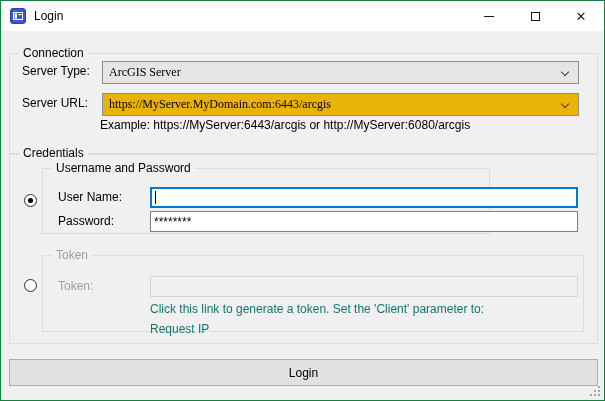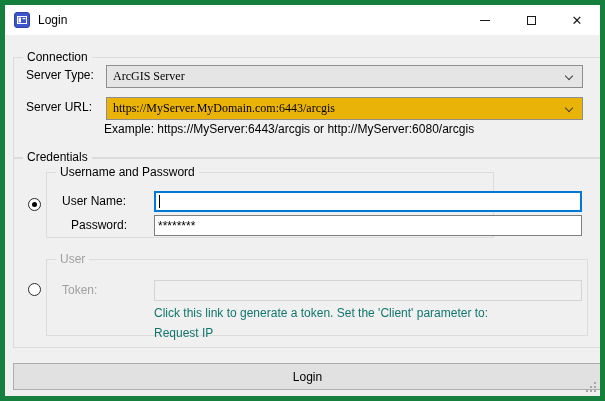--- a/index.html
+++ b/index.html
@@ -1,19 +1,19 @@
 <!DOCTYPE html>
 <html><head>
 <meta charset="utf-8">
 <style>
   html,body { margin:0; padding:0; background:#d8d8d8; }
   * { box-sizing:border-box; }
   .window {
     position:relative; width:605px; height:401px;
-    border:5px solid #15803d; background:#f0f0f0;
+    border:1px solid #15803d; background:#f0f0f0;
     font-family:"Liberation Sans", sans-serif; font-size:12px; color:#000;
     overflow:hidden;
   }
   
   .titlebar { position:absolute; top:0; left:0; right:0; height:30px; background:#ffffff; display:flex; align-items:center; }
   .title-icon { margin-left:9px; width:16px; height:16px; flex:0 0 auto; }
   .title-text { margin-left:8px; font-size:12px; color:#000; }
   .caption-buttons { margin-left:auto; display:flex; height:100%; }
   .caption-btn { width:46px; height:100%; display:flex; align-items:center; justify-content:center; cursor:default; }
   .min-glyph { width:10px; height:1px; background:#1a1a1a; }
@@ -94,28 +94,28 @@
 
     <span class="radio radio-checked" style="left:14px; top:40px;"></span>
 
     <div class="group" style="left:32px; top:14px; width:448px; height:66px;">
       <span class="group-label">Username and Password</span>
 
       <span class="field-label" style="left:15px; top:21px;">User Name:</span>
       <input class="textbox textbox-focused" style="left: 107px; top: 18px; width: 428px;" type="text" value="">
       <span class="caret" style="left:112px; top:22px;"></span>
 
-      <span class="field-label" style="left:24px; top:45px;">Password:</span>
+      <span class="field-label" style="left:15px; top:45px;">Password:</span>
       <input class="textbox" style="left: 107px; top: 42px; width: 428px;" type="text" value="********">
     </div>
 
     <span class="radio" style="left:14px; top:125px;"></span>
 
     <div class="group" style="left:32px; top:101px; width:542px; height:77px;">
-      <span class="group-label disabled">User</span>
+      <span class="group-label disabled">Token</span>
 
       <span class="field-label disabled" style="left:15px; top:23px;">Token:</span>
       <input class="textbox textbox-disabled" style="left: 107px; top: 20px; width: 428px;" type="text" disabled="" value="">
 
       <span class="helper-text" style="left:107px; top:46px;">Click this link to generate a token. Set the 'Client' parameter to:</span>
       <span class="helper-text" style="left:107px; top:66px;">Request IP</span>
     </div>
   </div>
 
   <div class="login-btn">

